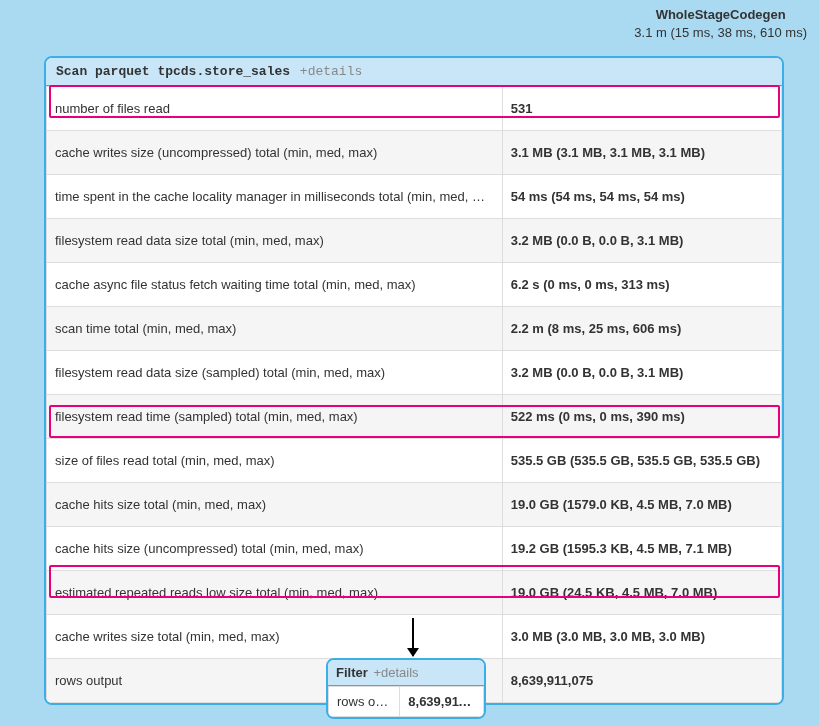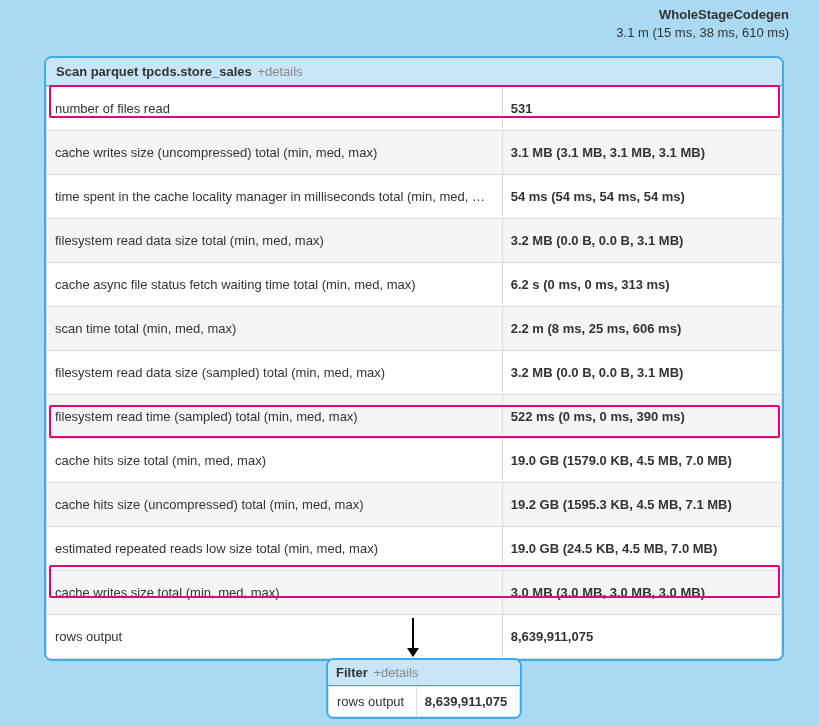--- a/index.html
+++ b/index.html
@@ -13,22 +13,22 @@
       background: #aad9f2;
       font-family: "Helvetica Neue", Helvetica, Arial, sans-serif;
       font-size: 13px;
       color: #333;
       position: relative;
       overflow: hidden;
     }
     .header {
       position: absolute;
       top: 6px;
-      right: 30px;
-      text-align: right;
+      right: 12px;
+      text-align: center;
       font-size: 13px;
       line-height: 1.35;
     }
     .header .title {
       font-weight: bold;
     }
     .node-main {
       position: absolute;
       left: 44px;
       top: 56px;
@@ -36,20 +36,21 @@
       border: 2px solid #3dade6;
       border-radius: 8px;
       background: #fff;
       overflow: hidden;
     }
     .node-main .node-header {
       background: #c8e6f7;
       padding: 6px 10px;
       border-bottom: 1px solid #3dade6;
       font-size: 13px;
+      font-family: Liberation Mono, monospace;
     }
     .node-main .node-header .node-title {
       font-weight: bold;
     }
     .node-main .node-header .details {
       color: #888;
       font-weight: normal;
       margin-left: 2px;
     }
     table.metrics {
@@ -103,21 +104,21 @@
       width: 0;
       height: 0;
       border-left: 6px solid transparent;
       border-right: 6px solid transparent;
       border-top: 9px solid #000;
     }
     .node-filter {
       position: absolute;
       left: 326px;
       top: 658px;
-      width: 196px;
+      width: 160px;
       border: 2px solid #3dade6;
       border-radius: 8px;
       background: #fff;
       overflow: hidden;
     }
     .node-filter .node-header {
       background: #c8e6f7;
       padding: 5px 8px;
       border-bottom: 1px solid #3dade6;
       font-size: 13px;
@@ -183,20 +184,24 @@
           <td class="key">scan time total (min, med, max)</td>
           <td class="val">2.2 m (8 ms, 25 ms, 606 ms)</td>
         </tr>
         <tr>
           <td class="key">filesystem read data size (sampled) total (min, med, max)</td>
           <td class="val">3.2 MB (0.0 B, 0.0 B, 3.1 MB)</td>
         </tr>
         <tr>
           <td class="key">filesystem read time (sampled) total (min, med, max)</td>
           <td class="val">522 ms (0 ms, 0 ms, 390 ms)</td>
+        </tr>
+        <tr>
+          <td class="key">size of files read total (min, med, max)</td>
+          <td class="val">535.5 GB (535.5 GB, 535.5 GB, 535.5 GB)</td>
         </tr>
         <tr>
           <td class="key">cache hits size total (min, med, max)</td>
           <td class="val">19.0 GB (1579.0 KB, 4.5 MB, 7.0 MB)</td>
         </tr>
         <tr>
           <td class="key">cache hits size (uncompressed) total (min, med, max)</td>
           <td class="val">19.2 GB (1595.3 KB, 4.5 MB, 7.1 MB)</td>
         </tr>
         <tr>

